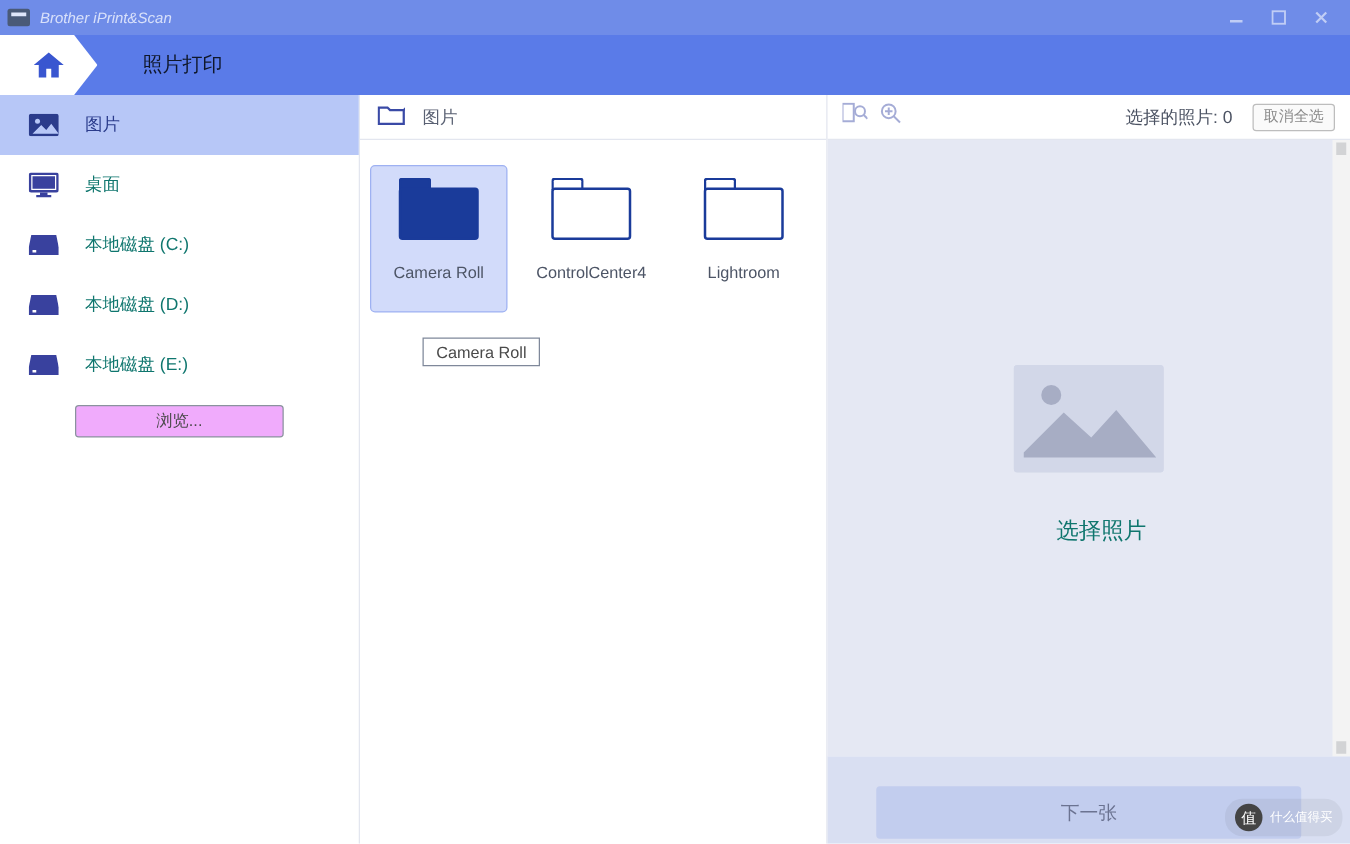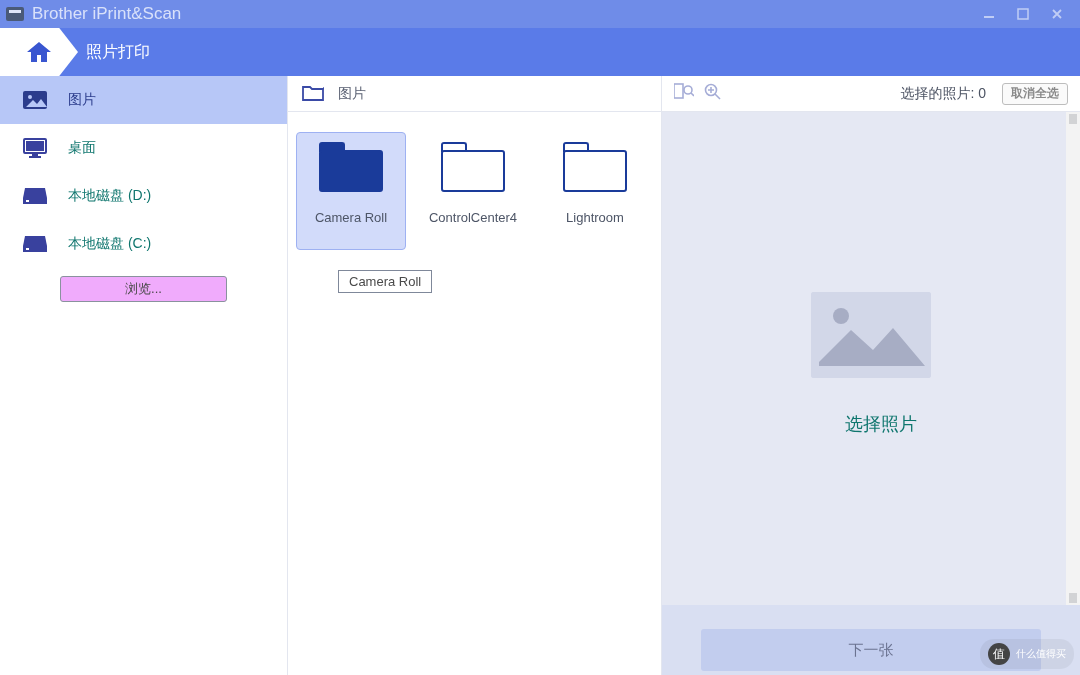--- a/index.html
+++ b/index.html
@@ -1,31 +1,31 @@
 <!DOCTYPE html>
 <html><head>
 <meta charset="utf-8">
 <style>
   * { box-sizing: border-box; margin: 0; padding: 0; font-family: "Microsoft YaHei", "Segoe UI", Arial, sans-serif; }
   body { width: 1080px; height: 675px; overflow: hidden; background: #fff; }
 
   
-  .titlebar { height: 28px; background: #6f8ce8; display: flex; align-items: center; padding: 0 6px; color: #d9e1fa; font-size: 17px; }
+  .titlebar { height: 28px; background: #6f8ce8; display: flex; align-items: center; padding: 0 6px; color: #d9e1fa; font-size: 12px; font-style: italic; }
   .titlebar .app-icon { width: 18px; height: 14px; background: #4a5a78; margin-right: 8px; border-radius: 2px; position: relative; }
   .titlebar .app-icon::after { content:""; position:absolute; left:3px; top:3px; width:12px; height:3px; background:#dfe6fa; }
   .titlebar .title-text { flex: 0 0 auto; }
   .titlebar .spacer { flex: 1 1 auto; }
   .win-btn { width: 34px; height: 28px; display:flex; align-items:center; justify-content:center; color:#c0cdf5; cursor:pointer; }
   .win-btn svg { display:block; }
 
   
   .header { height: 48px; background: #5a7be8; display:flex; align-items:center; }
   .home-chip { width: 78px; height: 48px; background: #fff; display:flex; align-items:center; justify-content:center; clip-path: polygon(0 0, 76% 0, 100% 50%, 76% 100%, 0 100%); }
   .home-chip svg { fill: #3956d0; }
-  .header-title { color:#ffffff; margin-left: 8px; font-size: 16px; }
+  .header-title { color:#0f172a; margin-left: 36px; font-size: 16px; }
 
   
   .main { display:flex; height: 599px; }
   .sidebar { width: 288px; border-right: 1px solid #e3e6ef; display:flex; flex-direction:column; }
   .side-item { height: 48px; display:flex; align-items:center; padding-left: 22px; color:#0f766e; font-size: 14px; cursor:pointer; }
   .side-item.active { background: #b7c7f7; color:#2b3c8c; }
   .side-item .si-icon { width: 26px; height: 20px; margin-right: 20px; display:flex; align-items:center; justify-content:center; }
   .side-item svg { fill:#39419e; }
   .side-item.active svg { fill:#2b3c8c; }
   .browse-wrap { padding: 8px 60px 0 60px; }
@@ -50,21 +50,21 @@
   .folder-label { color:#4d5566; font-size: 13px; text-align:center; height: 34px; line-height:1.2; }
   .tooltip { position:absolute; left: 50px; top: 158px; background:#fff; border:1px solid #7f889a; padding:3px 10px; font-size:13px; color:#4a4a4a; z-index:10; }
 
   
   .right { flex:1; display:flex; flex-direction:column; }
   .right-toolbar { height: 36px; border-bottom: 1px solid #e3e6ef; display:flex; align-items:center; padding: 0 12px; }
   .rt-icons { display:flex; gap: 10px; }
   .rt-icons .icn { opacity:0.45; }
   .rt-spacer { flex:1; }
   .selected-count { color:#4c5363; font-size: 14px; margin-right: 16px; }
-  .deselect-btn { height: 22px; padding: 0 8px; border:1px solid #bdbdbd; background:#fafafa; color:#8a8a8a; border-radius:3px; font-size:12px; cursor:default;font-weight:bold; }
+  .deselect-btn { height: 22px; padding: 0 8px; border:1px solid #bdbdbd; background:#fafafa; color:#8a8a8a; border-radius:3px; font-size:12px; cursor:default; }
 
   .preview-area { flex:1; background:#e5e8f3; display:flex; flex-direction:column; align-items:center; justify-content:flex-start; padding-top: 180px; position:relative; }
   .preview-scroll { position:absolute; right:0; top:0; bottom:0; width:14px; background:#f3f3f3; }
   .preview-scroll::before { content:""; position:absolute; left:3px; top:2px; width:8px; height:10px; background:#d2d3d5; }
   .preview-scroll::after  { content:""; position:absolute; left:3px; bottom:2px; width:8px; height:10px; background:#d2d3d5; }
   .placeholder { width: 120px; height: 86px; background:#d2d7e8; border-radius:3px; display:flex; align-items:center; justify-content:center; margin-bottom: 34px; position:relative; overflow:hidden; }
   .placeholder svg { display:block; }
   .preview-text { color:#0f766e; font-size: 18px; margin-left: 20px; }
 
   .next-bar { height: 70px; background:#d9dff2; display:flex; align-items:center; justify-content:center; }
@@ -130,30 +130,39 @@
       </span>
       <span>桌面</span>
     </div>
     <div class="side-item">
       <span class="si-icon">
         <svg width="24" height="16" viewBox="0 0 24 16">
             <path d="M2 0 H22 L24 10 V16 H0 V10 Z"></path>
             <rect x="3" y="12" width="3" height="2" fill="#fff"></rect>
           </svg>
       </span>
-      <span>本地磁盘 (D:)</span>
+      <span>本地磁盘 (C:)</span>
     </div>
     <div class="side-item">
       <span class="si-icon">
         <svg width="24" height="16" viewBox="0 0 24 16">
             <path d="M2 0 H22 L24 10 V16 H0 V10 Z"></path>
             <rect x="3" y="12" width="3" height="2" fill="#fff"></rect>
           </svg>
       </span>
-      <span>本地磁盘 (C:)</span>
+      <span>本地磁盘 (D:)</span>
+    </div>
+    <div class="side-item">
+      <span class="si-icon">
+        <svg width="24" height="16" viewBox="0 0 24 16">
+            <path d="M2 0 H22 L24 10 V16 H0 V10 Z"></path>
+            <rect x="3" y="12" width="3" height="2" fill="#fff"></rect>
+          </svg>
+      </span>
+      <span>本地磁盘 (E:)</span>
     </div>
     <div class="browse-wrap">
       <button class="browse-btn">浏览...</button>
     </div>
   </div>
 
   <div class="center">
     <div class="center-toolbar">
       <span class="tb-icon">
         <svg width="22" height="18" viewBox="0 0 22 18">

